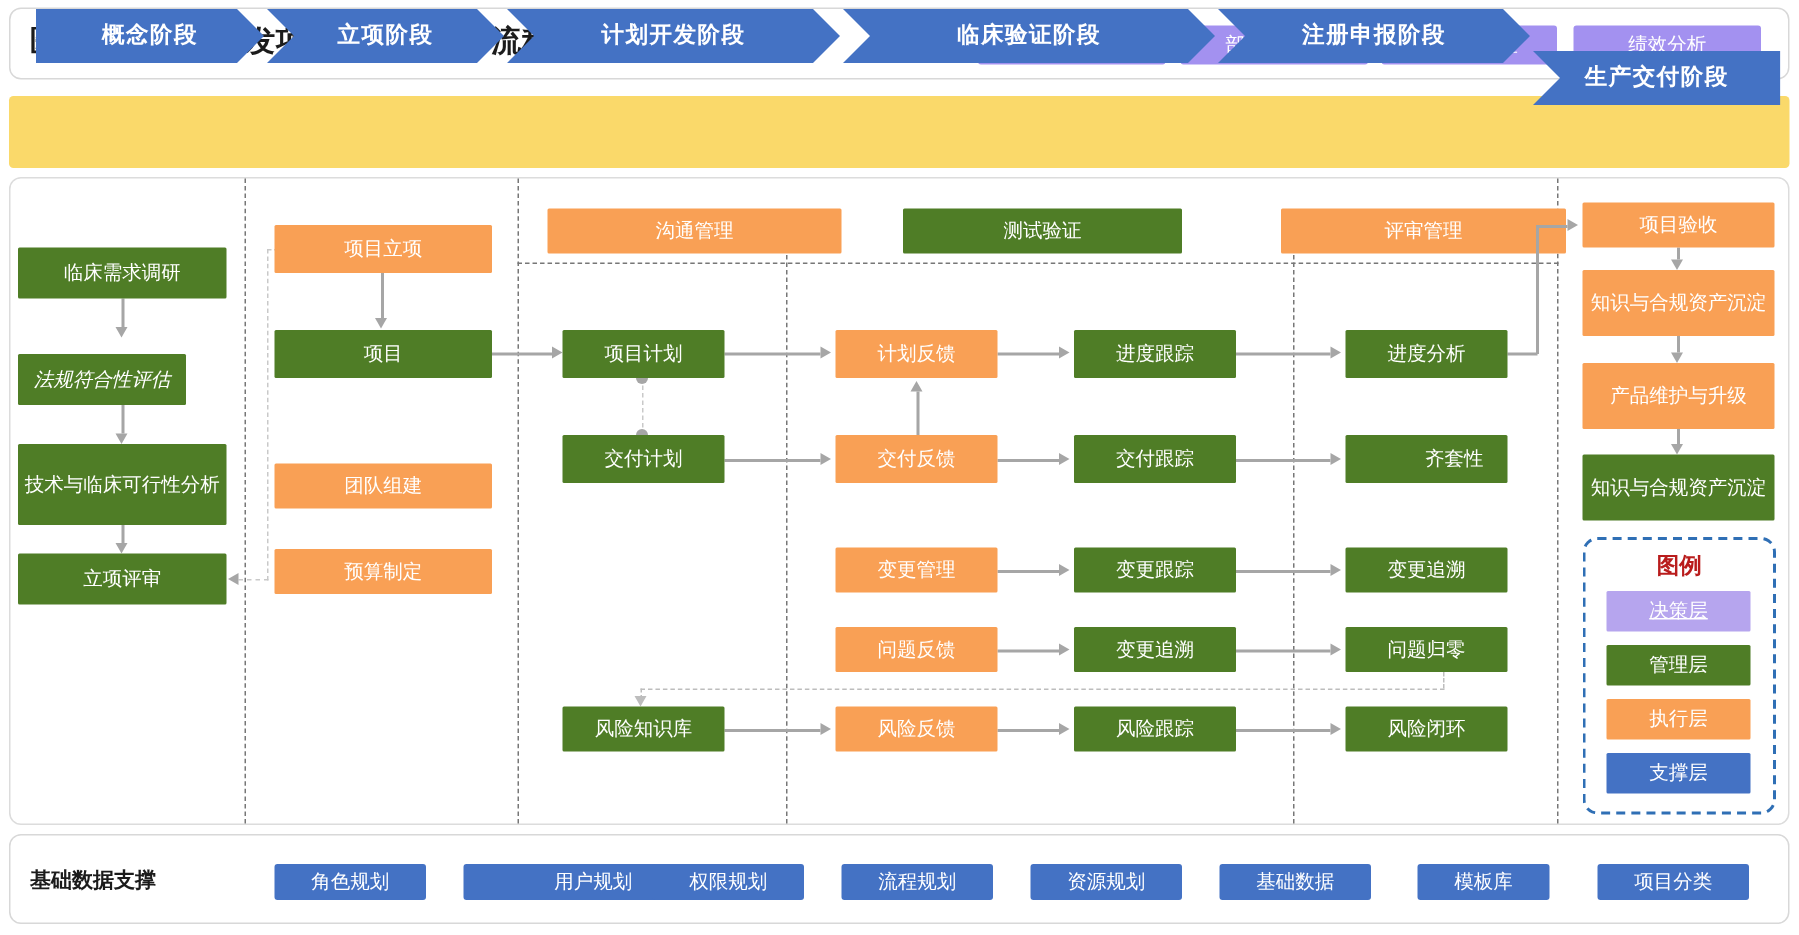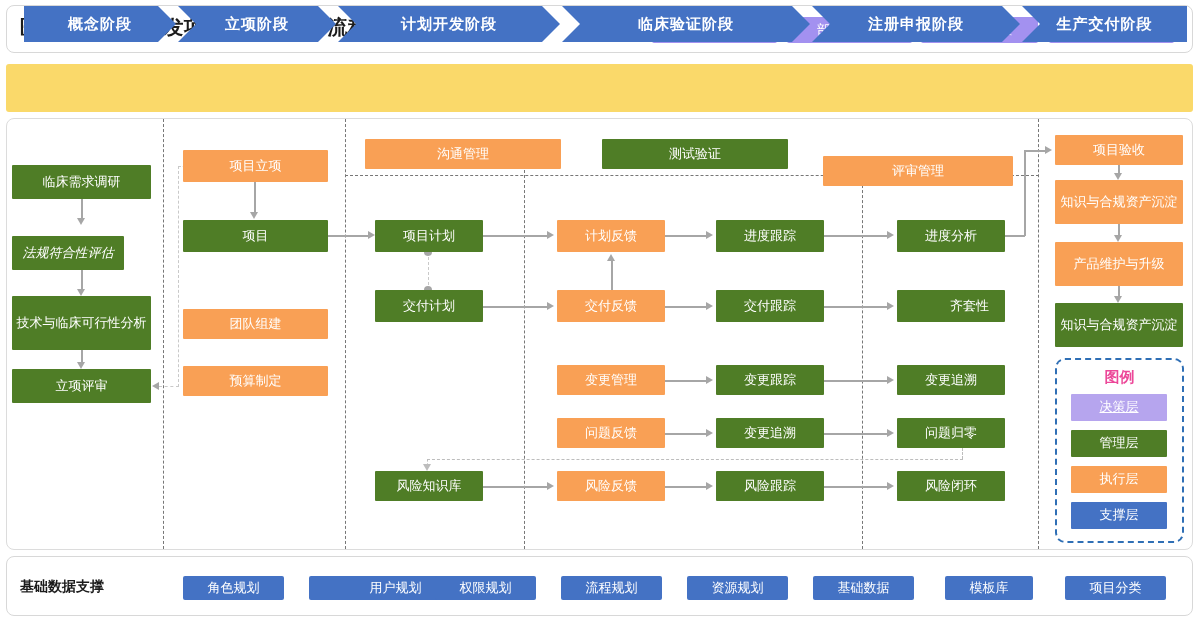--- a/index.html
+++ b/index.html
@@ -19,21 +19,21 @@
   
   .top-btn{position:absolute;top:17px;height:26px;line-height:26px;text-align:center;
            background:#a391f0;color:#fff;font-size:13px;border-radius:2px;cursor:pointer;}
 
   
   #stage-banner{position:absolute;left:6px;top:64px;width:1187px;height:48px;background:#fad96a;border-radius:3px;}
   .stage{position:absolute;top:6px;height:36px;line-height:36px;background:#4472c4;color:#fff;
          font-size:15px;font-weight:bold;text-align:center;letter-spacing:1px;cursor:pointer;}
   .stage.chev{clip-path:polygon(0 0, calc(100% - 18px) 0, 100% 50%, calc(100% - 18px) 100%, 0 100%);}
   .stage.chev-both{clip-path:polygon(0 0, calc(100% - 18px) 0, 100% 50%, calc(100% - 18px) 100%, 0 100%, 18px 50%);}
-  .stage.plain-left{clip-path:polygon(0 0, 100% 0, 100% 100%, 0 100%, 18px 50%);}
+  .stage.plain-left{clip-path:polygon(0 0, 100% 0, 100% 100%, 0 100%, 18px 50%);margin-top:28px;}
 
   
   .node{position:absolute;box-sizing:border-box;display:flex;align-items:center;justify-content:center;
         text-align:center;color:#fff;font-size:13px;line-height:1.15;border-radius:1px;cursor:pointer;padding:0 3px;}
   .n-green{background:#4f7d26;}
   .n-orange{background:#f9a055;}
   .n-blue{background:#4472c4;}
   .n-purple{background:#b6a5ee;}
 
   
@@ -53,21 +53,21 @@
   .arw-l{border-top:4.5px solid transparent;border-bottom:4.5px solid transparent;border-right:7px solid #a6a6a6;}
   .arw-d{border-left:4.5px solid transparent;border-right:4.5px solid transparent;border-top:7px solid #a6a6a6;}
   .arw-u{border-left:4.5px solid transparent;border-right:4.5px solid transparent;border-bottom:7px solid #a6a6a6;}
   .arw-d-lt{border-left:4.5px solid transparent;border-right:4.5px solid transparent;border-top:7px solid #bdbdbd;}
   .dot{position:absolute;width:8px;height:8px;border-radius:50%;background:#a6a6a6;}
 
   
   #legend-box{position:absolute;left:1055px;top:358px;width:129px;height:185px;
               border:2.5px dashed #2f6fb5;border-radius:10px;box-sizing:border-box;background:#fff;}
   #legend-title{position:absolute;left:1055px;top:368px;width:129px;text-align:center;
-                font-size:15px;font-weight:bold;color:#ec4899;}
+                font-size:15px;font-weight:bold;color:#b91c1c;}
 
   
   #base-label{position:absolute;left:20px;top:578px;font-size:14px;font-weight:bold;color:#1b1b1b;white-space:nowrap;}
   .base-btn{position:absolute;top:576px;height:24px;line-height:24px;text-align:center;background:#4472c4;
             color:#fff;font-size:13px;border-radius:2px;cursor:pointer;}
 </style>
 </head>
 <body>
 
 <div id="root">
@@ -96,21 +96,21 @@
   <div class="vdiv" style="left:163px;top:119px;height:430px;"></div>
   <div class="vdiv" style="left:345px;top:119px;height:430px;"></div>
   <div class="vdiv" style="left:524px;top:170px;height:379px;"></div>
   <div class="vdiv" style="left:862px;top:170px;height:379px;"></div>
   <div class="vdiv" style="left:1038px;top:119px;height:430px;"></div>
   <div class="hdiv" style="left:345px;top:175px;width:694px;"></div>
 
   <div id="section-headers">
       <div class="node n-orange" style="left:365px;top:139px;width:196px;height:30px;">沟通管理</div>
       <div class="node n-green" style="left:602px;top:139px;width:186px;height:30px;">测试验证</div>
-      <div class="node n-orange" style="left:823px;top:139px;width:190px;height:30px;margin-top:17px;">评审管理</div>
+      <div class="node n-orange" style="left:854px;top:139px;width:190px;height:30px;">评审管理</div>
     </div>
 
   <div class="ln ln-v" style="left:81px;top:199px;height:19px;"></div>
   <div class="arw arw-d" style="left:77px;top:218px;"></div>
   <div class="ln ln-v" style="left:81px;top:259px;height:30px;"></div>
   <div class="arw arw-d" style="left:77px;top:289px;"></div>
   <div class="ln ln-v" style="left:81px;top:350px;height:12px;"></div>
   <div class="arw arw-d" style="left:77px;top:362px;"></div>
 
   <div class="dash-h" style="left:159px;top:386px;width:20px;"></div>

